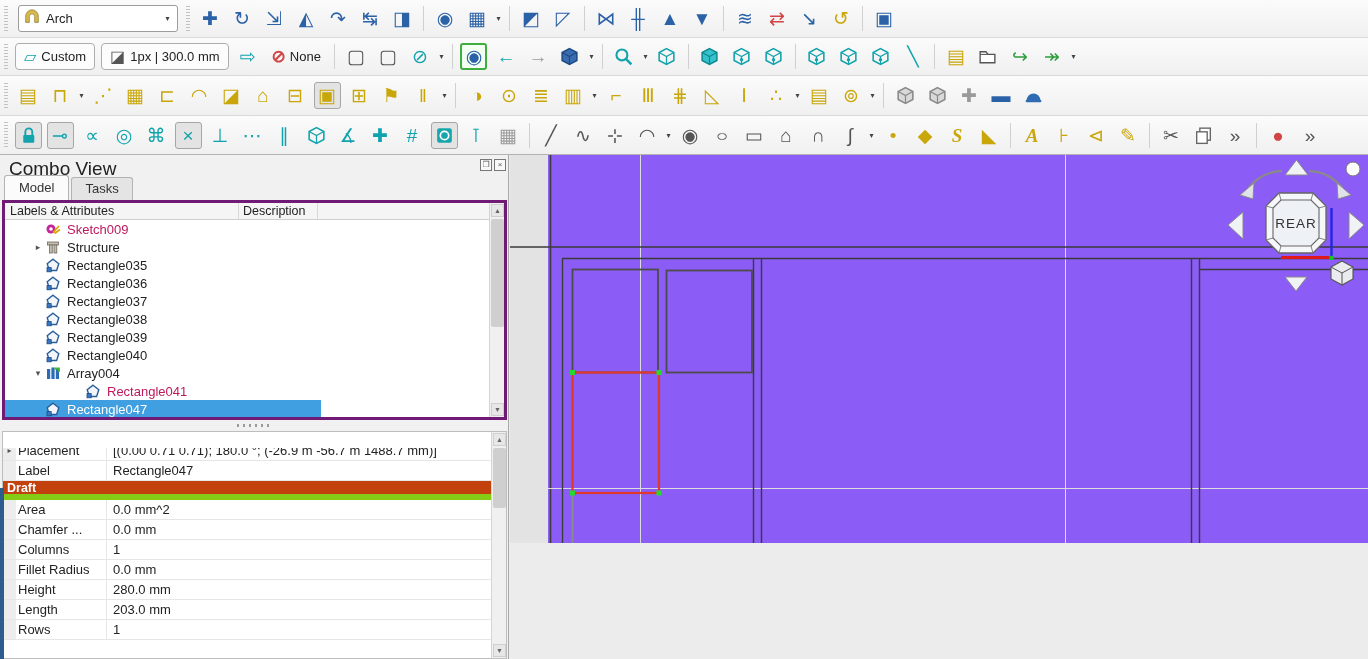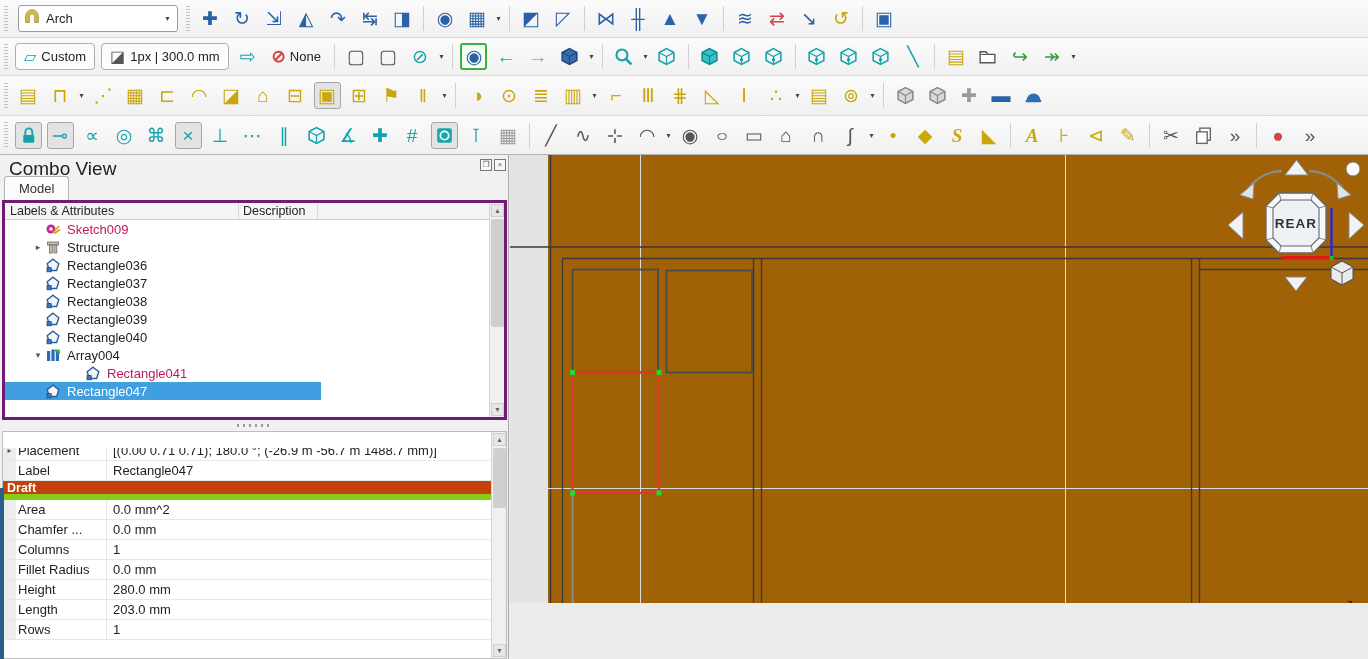--- a/index.html
+++ b/index.html
@@ -30,21 +30,21 @@
   .tbtn .bg{font-size:16px;}
   .tlabel { display:inline-flex; align-items:center; gap:4px; font-size:13px; color:#222; margin:0 8px; flex:0 0 auto;}
   .tlabel .bg{font-size:17px; font-weight:bold;}
   
   #dock { position:absolute; left:0; top:155px; width:509px; height:504px; background:#f1f1f1;
     border-right:1px solid #a9a9a9; }
   #combo-title { position:absolute; left:9px; top:3px; font-size:19px; color:#222; }
   .winbtn { position:absolute; top:4px; width:12px; height:12px; border:1px solid #777;
     background:#f8f8f8; font-size:8px; line-height:10px; text-align:center; color:#555;}
   #btn-float{right:16px;} #btn-close{right:2px;}
-  .tabs { position:absolute; left:4px; top:21px; display:flex; align-items:flex-end; height:24px;flex-direction:column;}
+  .tabs { position:absolute; left:4px; top:21px; display:flex; align-items:flex-end; height:24px;}
   .tab { border:1px solid #b3b3b3; border-bottom:none; border-radius:3px 3px 0 0; background:#e4e4e4;
     font-size:13px; color:#333; padding:3px 13px 4px; margin-right:2px;}
   .tab.active { background:#fbfbfb; padding:4px 14px 5px; }
   #tree { position:absolute; left:2px; top:45px; width:505px; height:220px; background:#fff;
     border:3px solid #701a75; }
   .gridhead { display:flex; height:17px; background:#f5f5f5; border-bottom:1px solid #cfcfcf;
     font-size:12.5px; color:#222; align-items:center;}
   .gridhead .hc1 { width:234px; border-right:1px solid #d8d8d8; padding-left:5px; height:100%; display:flex; align-items:center;}
   .gridhead .hc2 { width:79px; border-right:1px solid #d8d8d8; padding-left:4px; height:100%; display:flex; align-items:center;}
   #tree-rows { position:absolute; left:0; top:17px; right:15px; bottom:0; overflow:hidden;}
@@ -72,21 +72,21 @@
     display:flex; align-items:center; justify-content:center; flex:0 0 auto;}
   .prow .pn { width:91px; padding-left:2px; border-right:1px solid #e6e6e6; height:100%;
     display:flex; align-items:center; overflow:hidden; white-space:nowrap; flex:0 0 auto;}
   .prow .pv { padding-left:6px; overflow:hidden; white-space:nowrap;}
   .prow.clip { height:13px; overflow:hidden; position:relative;}
   .prow.clip .inner { position:absolute; left:0; bottom:0; right:0; height:20px; display:flex; align-items:center;}
   .psec { height:19px; background:#c2410c; color:#fff; font-weight:bold; font-size:12.5px;
     display:flex; align-items:center; padding-left:4px; border-bottom:6px solid #84cc16;}
   #bluestrip { position:absolute; left:0; top:333px; width:4px; height:171px; background:#2d5c8f;}
   
-  #viewport { position:absolute; left:510px; top:155px; width:858px; height:448px; background:#a16207; overflow:hidden;font-weight:bold;}
+  #viewport { position:absolute; left:510px; top:155px; width:858px; height:388px; background:#8b5cf6; overflow:hidden;}
   #navcluster { position:absolute; left:710px; top:0; width:148px; height:150px;}
   #axiscross { position:absolute; left:800px; top:437px; width:60px; height:60px;}
 </style>
 </head>
 <body>
 
 <div class="trow-bar" id="tb1">
     <span class="grip"></span>
     <div class="wb">
       <span><svg viewBox="0 0 20 20">
@@ -374,20 +374,28 @@
           <span class="dim">Sketch009</span>
         </div>
         <div class="titem">
           <span class="exp" style="margin-left: 26px;">▸</span>
           <span class="ticn"><svg viewBox="0 0 16 16">
               <rect x="2.5" y="3" width="11" height="3" fill="#c4bcae" stroke="#6e6a60" stroke-width="0.8"></rect>
               <rect x="4.5" y="6" width="2.8" height="8" fill="#c4bcae" stroke="#6e6a60" stroke-width="0.8"></rect>
               <rect x="9" y="6" width="2.8" height="8" fill="#c4bcae" stroke="#6e6a60" stroke-width="0.8"></rect>
             </svg></span>
           <span>Structure</span>
+        </div>
+        <div class="titem">
+          <span class="exp" style="margin-left: 26px;"></span>
+          <span class="ticn"><svg viewBox="0 0 16 16">
+              <path d="M8 2.2 13.8 6.8 11.6 13.5H4.4L2.2 6.8Z" fill="#f2f6fb" stroke="#2a5d9b" stroke-width="1.4"></path>
+              <rect x="2" y="10.6" width="4.2" height="4.2" fill="#3a77c2" stroke="#1c4a80" stroke-width="0.8"></rect>
+            </svg></span>
+          <span>Rectangle035</span>
         </div>
         <div class="titem">
           <span class="exp" style="margin-left: 26px;"></span>
           <span class="ticn"><svg viewBox="0 0 16 16">
               <path d="M8 2.2 13.8 6.8 11.6 13.5H4.4L2.2 6.8Z" fill="#f2f6fb" stroke="#2a5d9b" stroke-width="1.4"></path>
               <rect x="2" y="10.6" width="4.2" height="4.2" fill="#3a77c2" stroke="#1c4a80" stroke-width="0.8"></rect>
             </svg></span>
           <span>Rectangle036</span>
         </div>
         <div class="titem">

